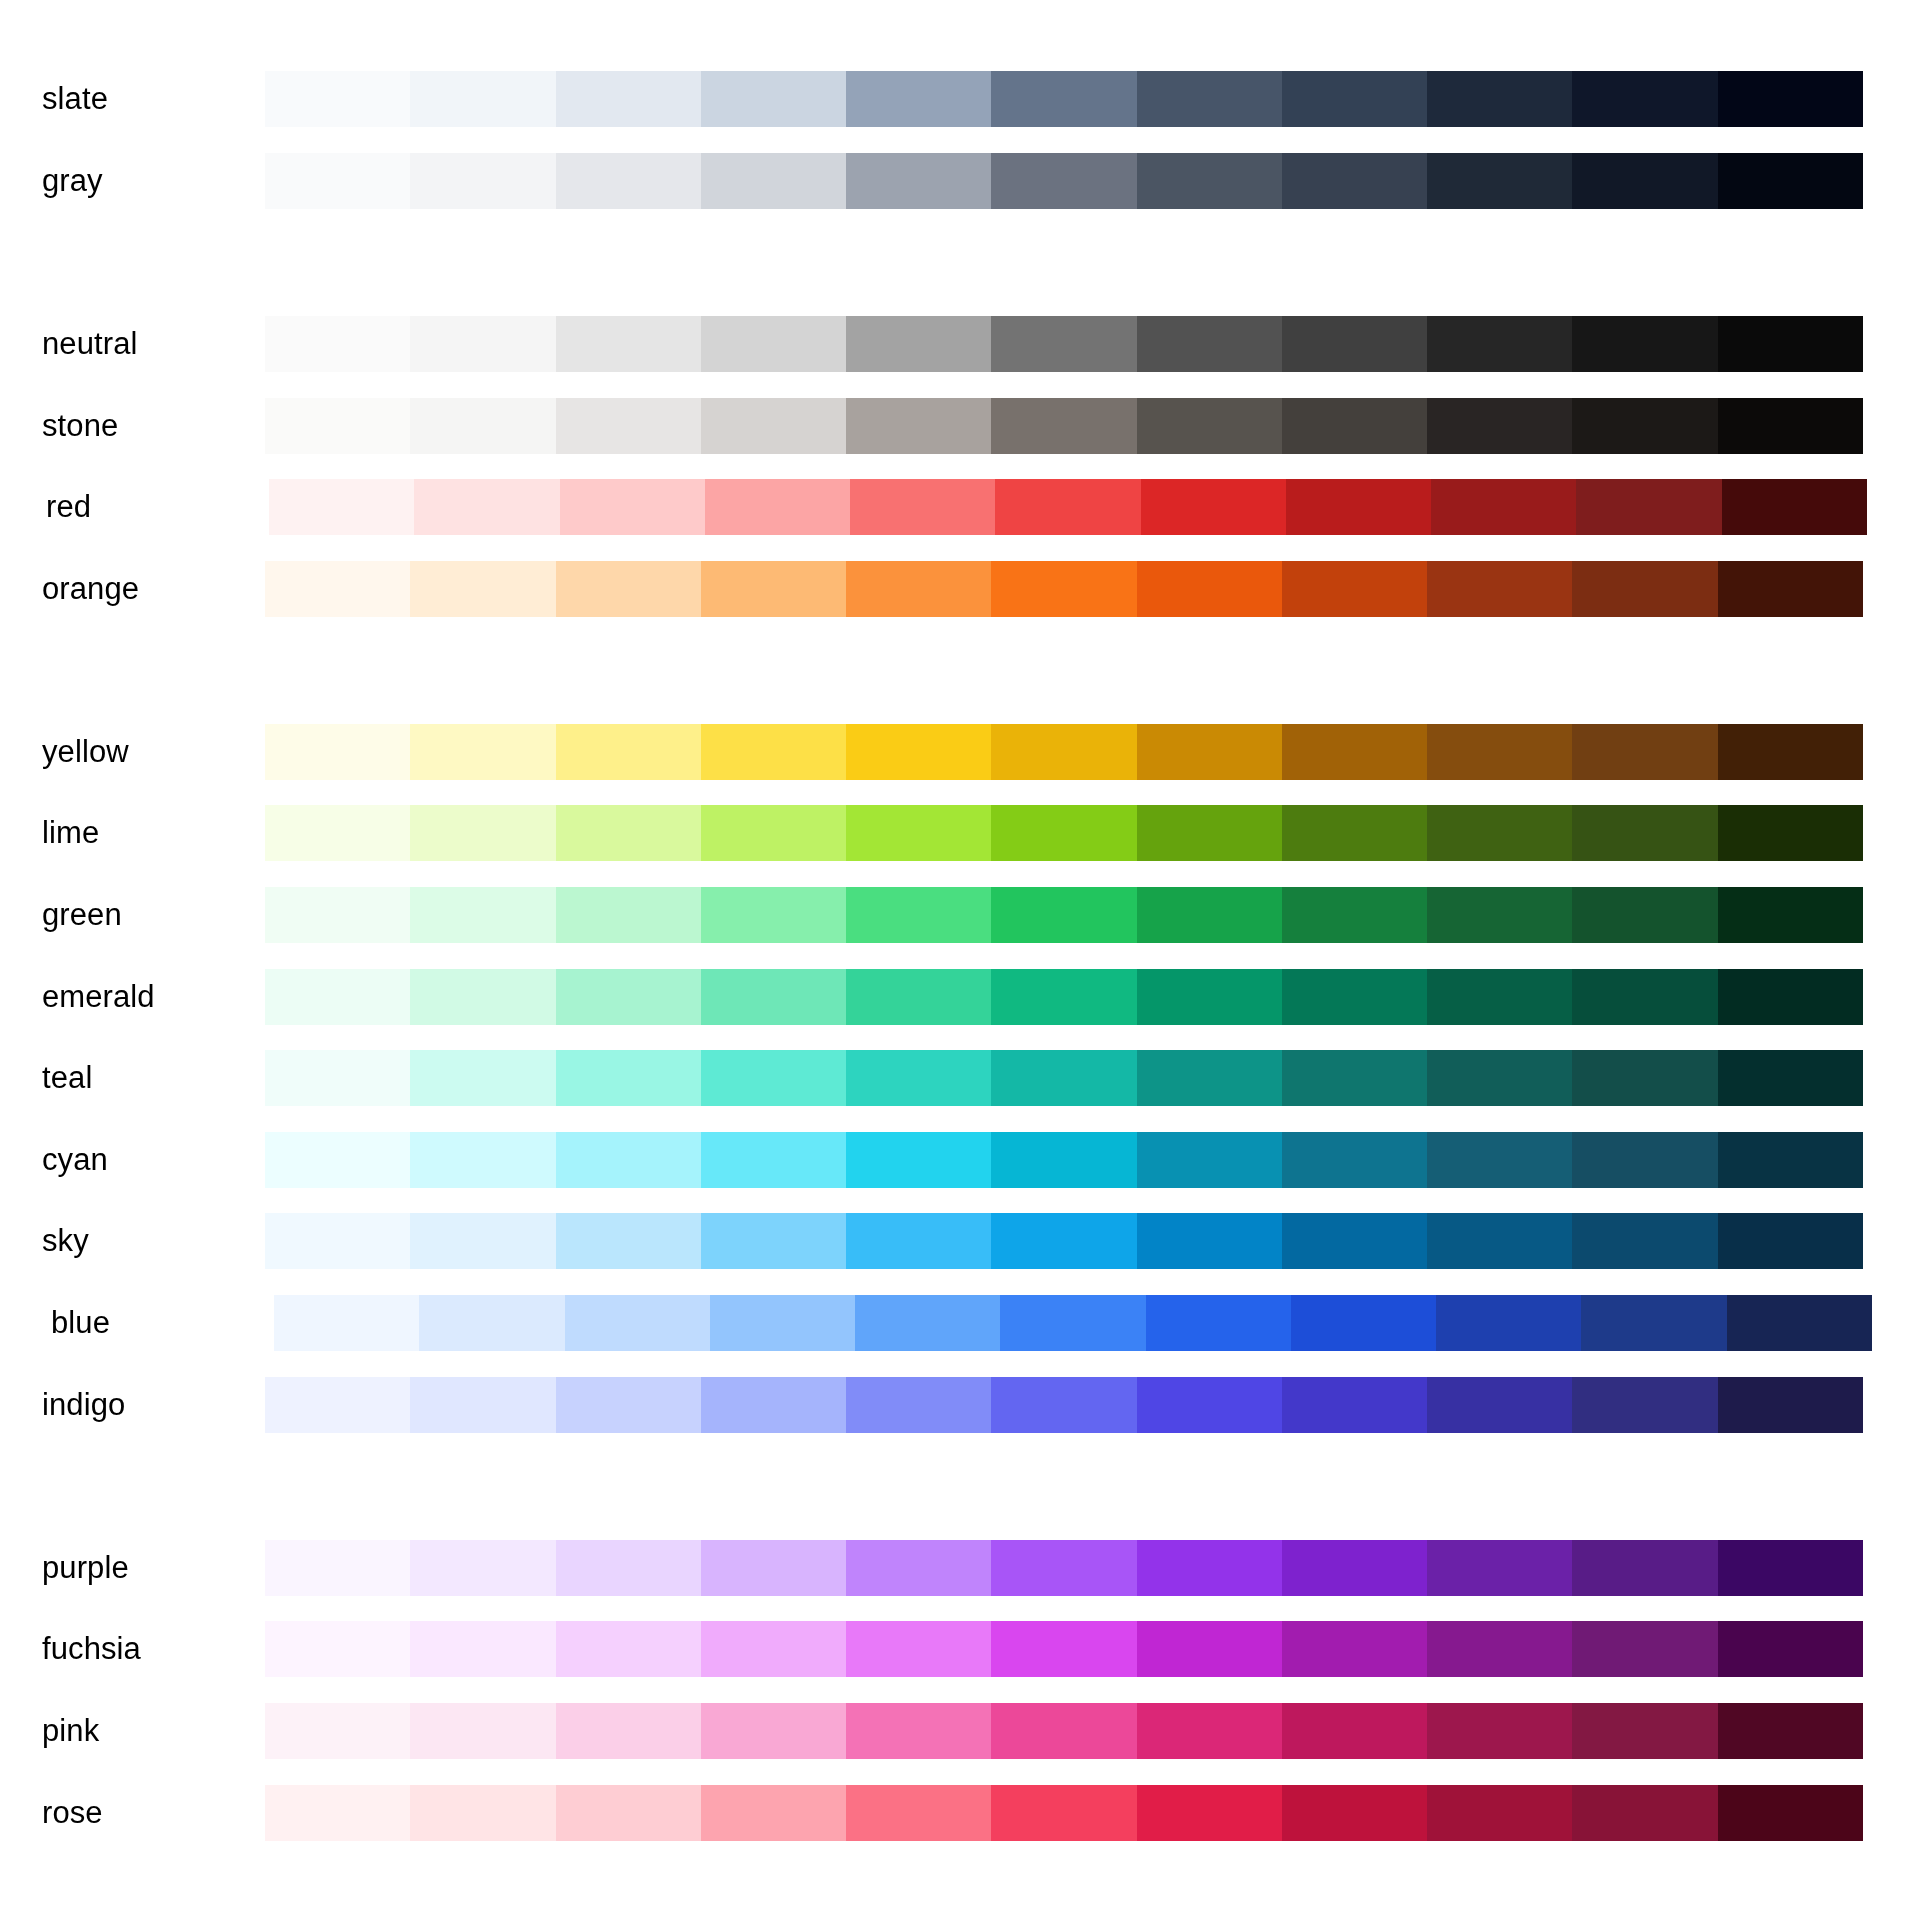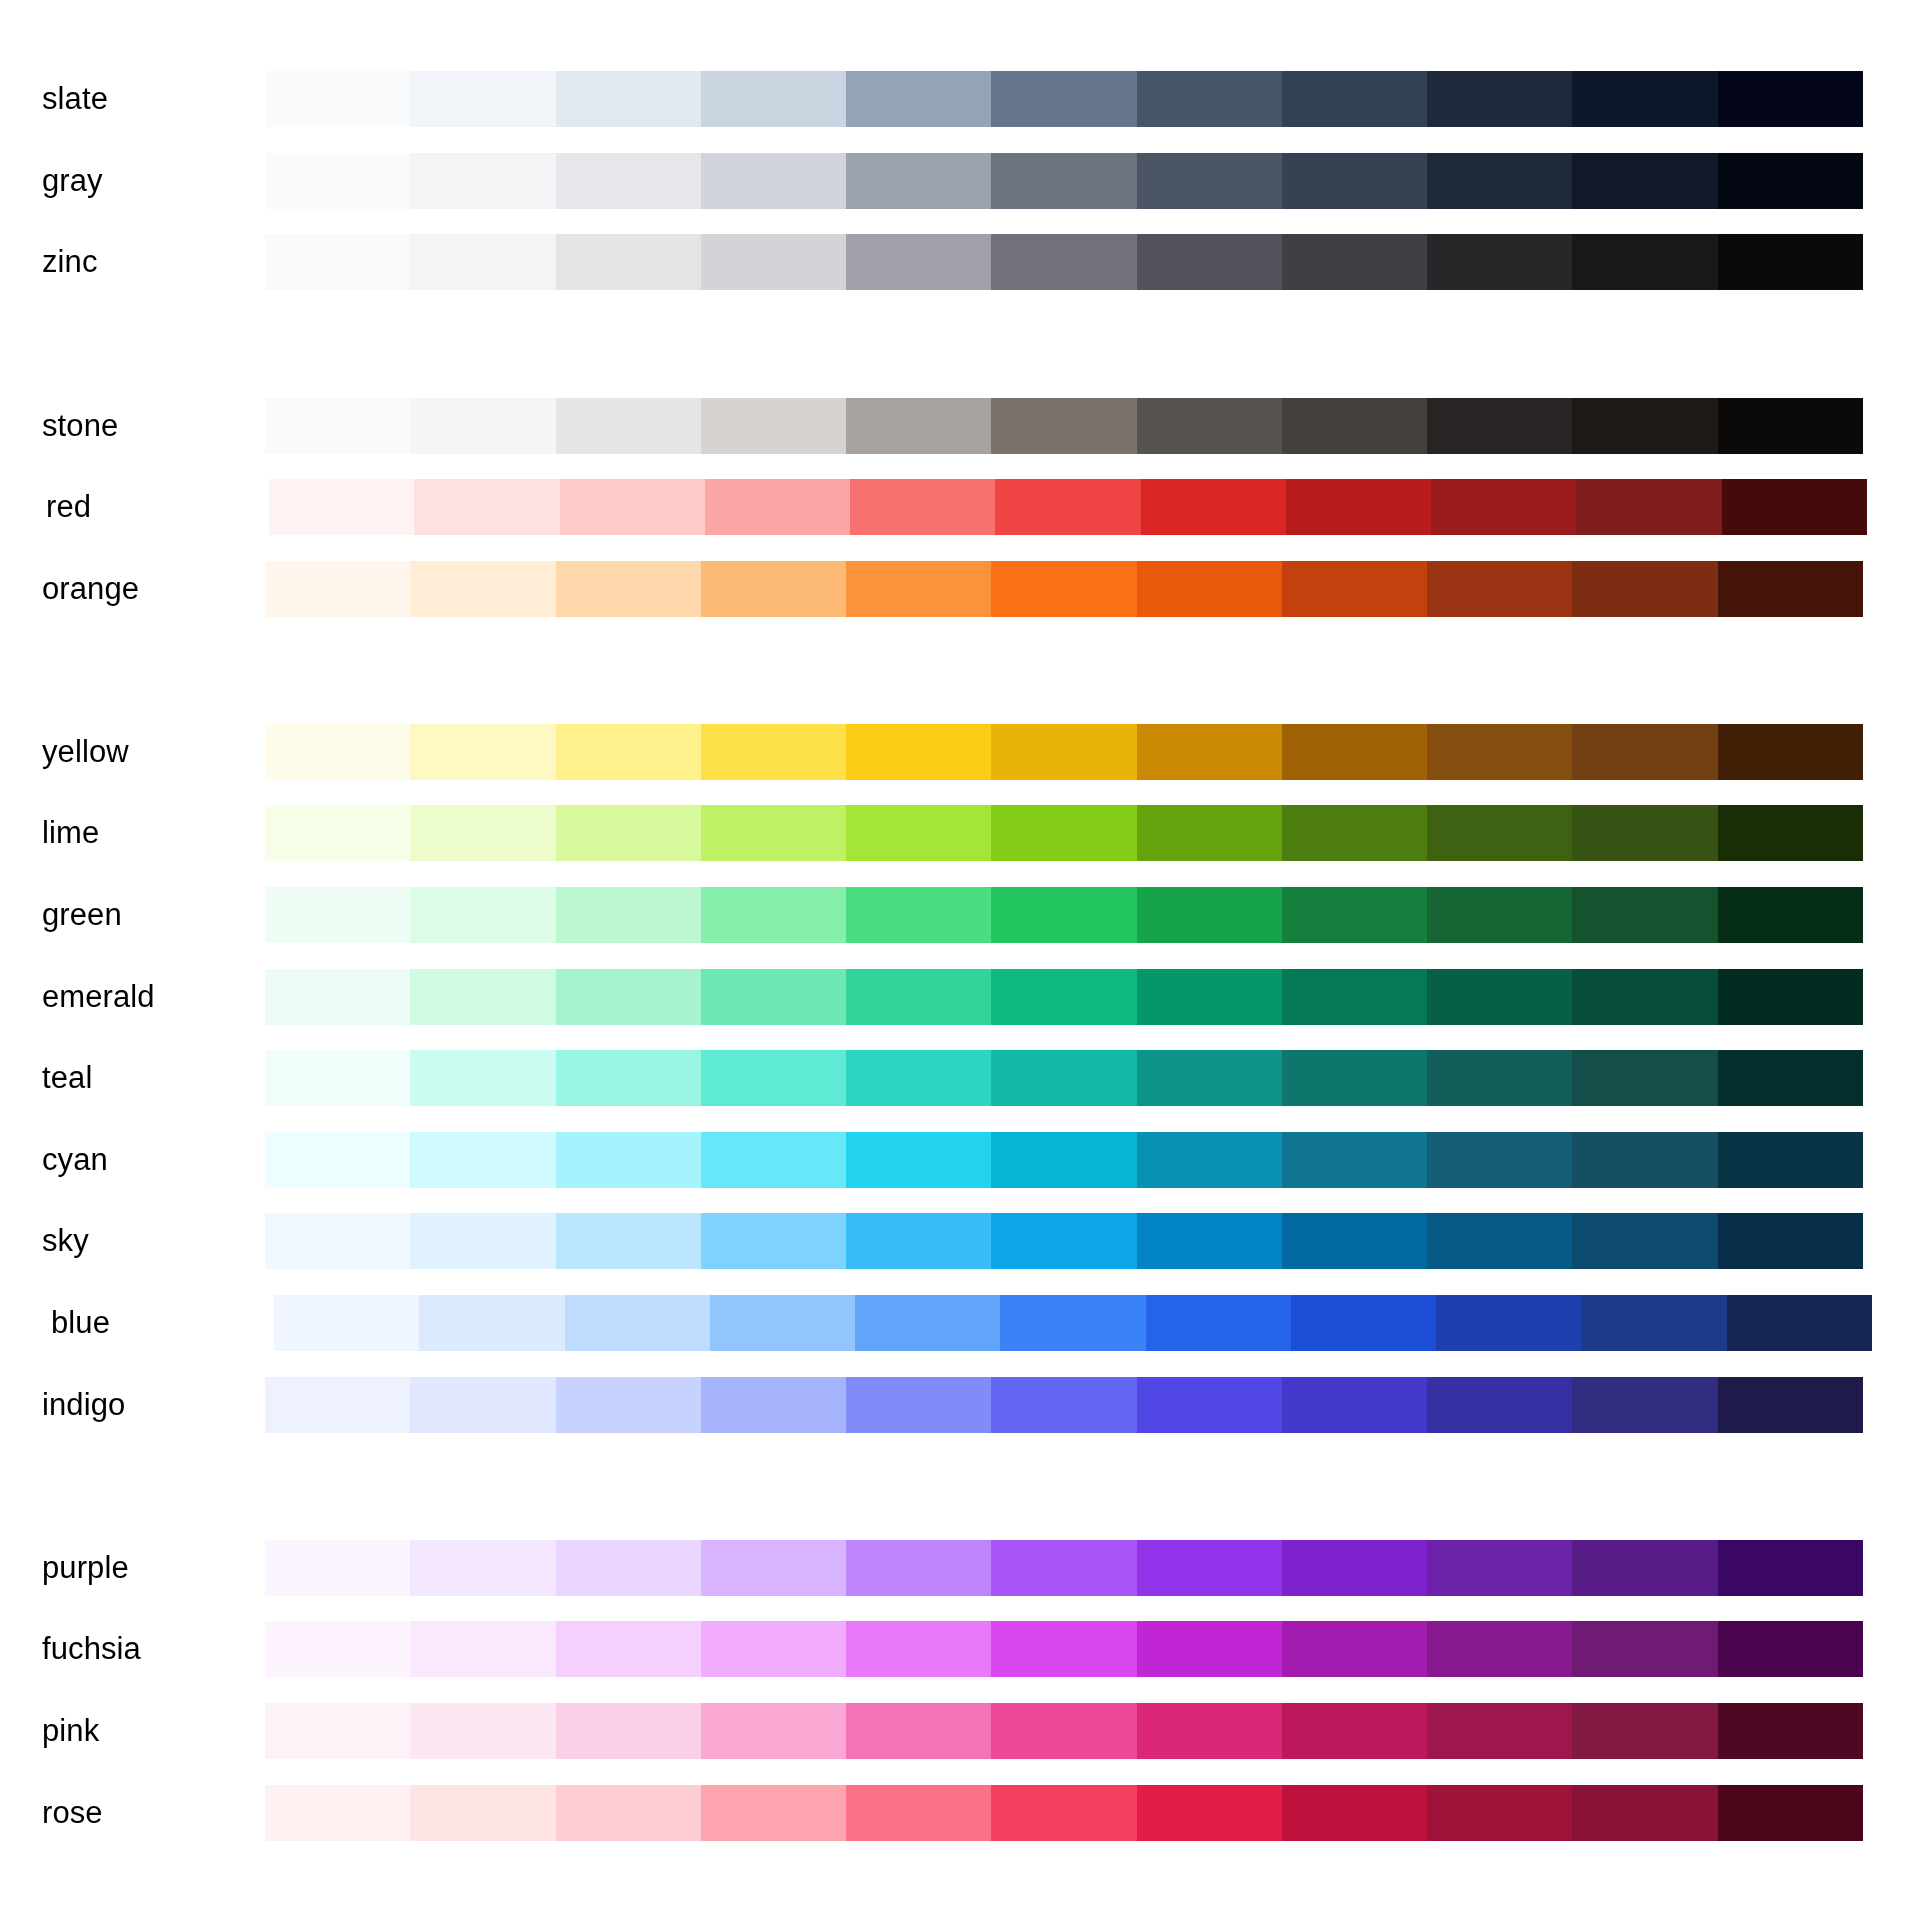--- a/index.html
+++ b/index.html
@@ -85,34 +85,34 @@
         <div class="swatch" title="gray-300 #d1d5db" style="background-color: rgb(209, 213, 219);"></div>
         <div class="swatch" title="gray-400 #9ca3af" style="background-color: rgb(156, 163, 175);"></div>
         <div class="swatch" title="gray-500 #6b7280" style="background-color: rgb(107, 114, 128);"></div>
         <div class="swatch" title="gray-600 #4b5563" style="background-color: rgb(75, 85, 99);"></div>
         <div class="swatch" title="gray-700 #374151" style="background-color: rgb(55, 65, 81);"></div>
         <div class="swatch" title="gray-800 #1f2937" style="background-color: rgb(31, 41, 55);"></div>
         <div class="swatch" title="gray-900 #111827" style="background-color: rgb(17, 24, 39);"></div>
         <div class="swatch" title="gray-950 #030712" style="background-color: rgb(3, 7, 18);"></div>
       </div>
     </div>
-    <div class="row" style="position: absolute; left: 0px; top: 234px;">
-      <div class="row-label">zinc</div>
-      <div class="swatches">
-        <div class="swatch" title="zinc-50 #fafafa" style="background-color: rgb(250, 250, 250);"></div>
-        <div class="swatch" title="zinc-100 #f4f4f5" style="background-color: rgb(244, 244, 245);"></div>
-        <div class="swatch" title="zinc-200 #e4e4e7" style="background-color: rgb(228, 228, 231);"></div>
-        <div class="swatch" title="zinc-300 #d4d4d8" style="background-color: rgb(212, 212, 216);"></div>
-        <div class="swatch" title="zinc-400 #a1a1aa" style="background-color: rgb(161, 161, 170);"></div>
-        <div class="swatch" title="zinc-500 #71717a" style="background-color: rgb(113, 113, 122);"></div>
-        <div class="swatch" title="zinc-600 #52525b" style="background-color: rgb(82, 82, 91);"></div>
-        <div class="swatch" title="zinc-700 #3f3f46" style="background-color: rgb(63, 63, 70);"></div>
-        <div class="swatch" title="zinc-800 #27272a" style="background-color: rgb(39, 39, 42);"></div>
-        <div class="swatch" title="zinc-900 #18181b" style="background-color: rgb(24, 24, 27);"></div>
-        <div class="swatch" title="zinc-950 #09090b" style="background-color: rgb(9, 9, 11);"></div>
+    <div class="row" style="position: absolute; left: 0px; top: 316px;">
+      <div class="row-label">neutral</div>
+      <div class="swatches">
+        <div class="swatch" title="neutral-50 #fafafa" style="background-color: rgb(250, 250, 250);"></div>
+        <div class="swatch" title="neutral-100 #f5f5f5" style="background-color: rgb(245, 245, 245);"></div>
+        <div class="swatch" title="neutral-200 #e5e5e5" style="background-color: rgb(229, 229, 229);"></div>
+        <div class="swatch" title="neutral-300 #d4d4d4" style="background-color: rgb(212, 212, 212);"></div>
+        <div class="swatch" title="neutral-400 #a3a3a3" style="background-color: rgb(163, 163, 163);"></div>
+        <div class="swatch" title="neutral-500 #737373" style="background-color: rgb(115, 115, 115);"></div>
+        <div class="swatch" title="neutral-600 #525252" style="background-color: rgb(82, 82, 82);"></div>
+        <div class="swatch" title="neutral-700 #404040" style="background-color: rgb(64, 64, 64);"></div>
+        <div class="swatch" title="neutral-800 #262626" style="background-color: rgb(38, 38, 38);"></div>
+        <div class="swatch" title="neutral-900 #171717" style="background-color: rgb(23, 23, 23);"></div>
+        <div class="swatch" title="neutral-950 #0a0a0a" style="background-color: rgb(10, 10, 10);"></div>
       </div>
     </div>
     <div class="row" style="position: absolute; left: 0px; top: 398px;">
       <div class="row-label">stone</div>
       <div class="swatches">
         <div class="swatch" title="stone-50 #fafaf9" style="background-color: rgb(250, 250, 249);"></div>
         <div class="swatch" title="stone-100 #f5f5f4" style="background-color: rgb(245, 245, 244);"></div>
         <div class="swatch" title="stone-200 #e7e5e4" style="background-color: rgb(231, 229, 228);"></div>
         <div class="swatch" title="stone-300 #d6d3d1" style="background-color: rgb(214, 211, 209);"></div>
         <div class="swatch" title="stone-400 #a8a29e" style="background-color: rgb(168, 162, 158);"></div>

